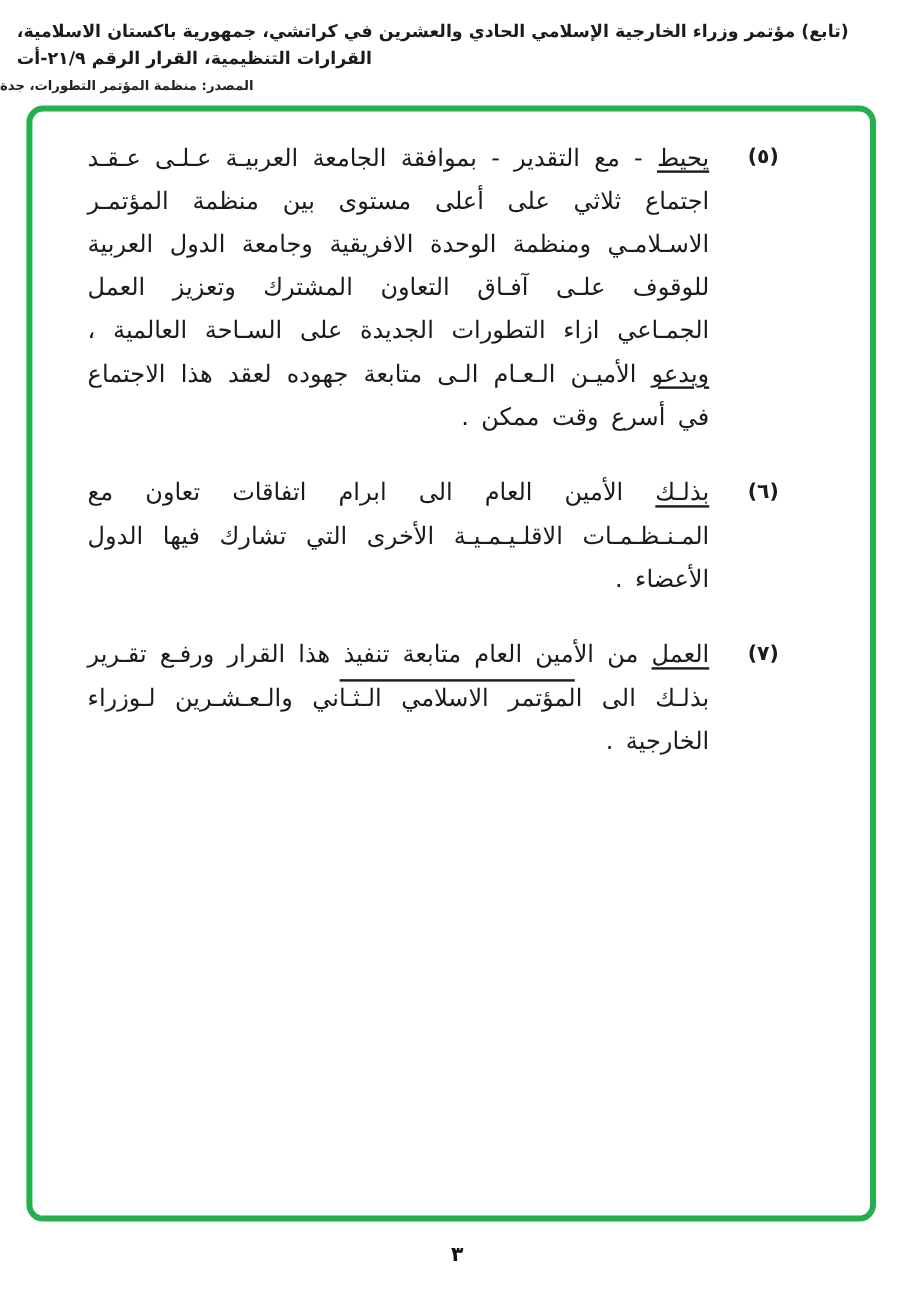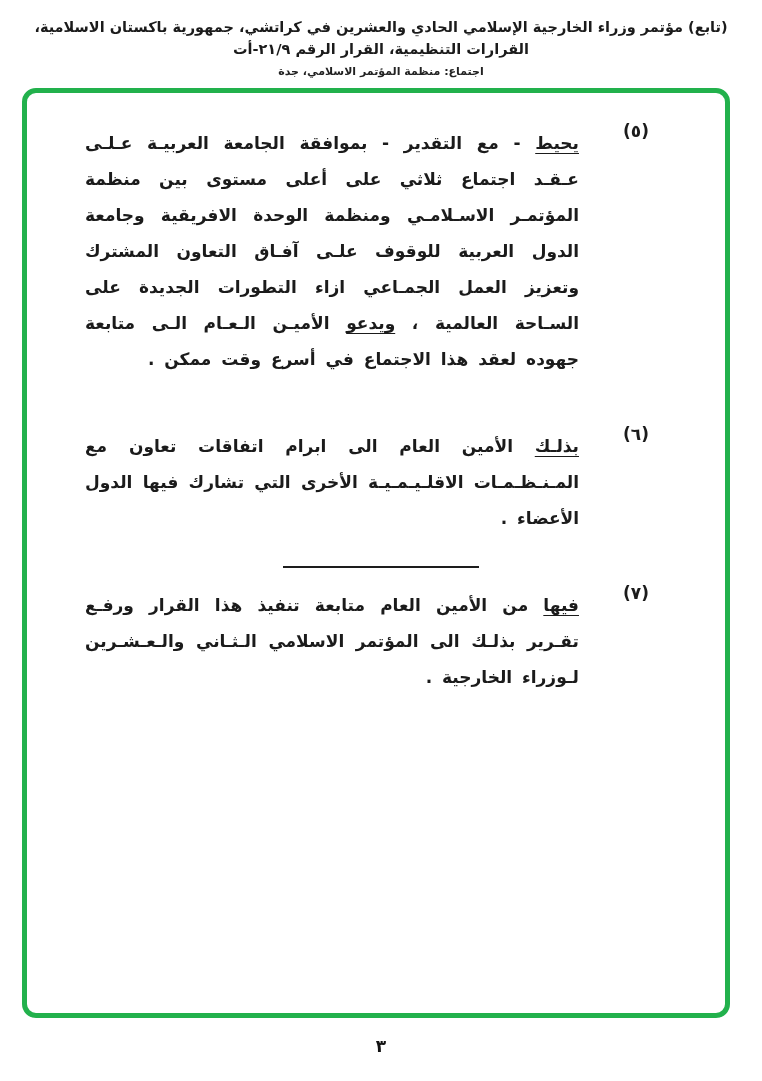--- a/index.html
+++ b/index.html
@@ -5,21 +5,21 @@
   html,body{margin:0;padding:0;}
   body{
     width:762px;height:1081px;background:#ffffff;
     font-family:"DejaVu Sans","Liberation Sans",sans-serif;
     color:var(--ink,#1b1b1b);
     position:relative;overflow:hidden;
   }
   .page{position:relative;width:762px;height:1081px;background:#fff;}
   .doc-header{
     position:absolute;top:16px;left:0;right:0;
-    text-align:center;direction:rtl;
+    text-align:left;direction:rtl;
   }
   .doc-header .h1{
     font-size:14.5px;font-weight:bold;line-height:22px;
     padding:0 14px;letter-spacing:0;
   }
   .doc-header .h2{
     font-size:11px;font-weight:bold;margin-top:5px;color:#222;
   }
   .green-box{
     position:absolute;left:22px;top:88px;
@@ -34,58 +34,58 @@
   .item{
     display:flex;gap:14px;margin-bottom:27px;
     direction:rtl;
   }
   .marker{
     flex:0 0 44px;
     font-size:17px;font-weight:bold;line-height:36px;
     white-space:nowrap;text-align:right;
   }
   .item-text{
-    flex:1;margin:12px;
-    font-size:17px;font-weight:bold;line-height:36px;
+    flex:1;margin:0;
+    font-size:20px;font-weight:normal;line-height:36px;
     text-align:justify;text-align-last:right;
     word-spacing:4px;
   }
   .u{text-decoration:underline;text-underline-offset:4px;}
   .divider{
     position:absolute;left:256px;top:473px;width:196px;height:0;
     border-top:2px solid #1d1d1d;
   }
   .page-number{
     position:absolute;left:0;right:0;top:1036px;
     text-align:center;font-size:17px;font-weight:bold;color:#111;
   }
 </style>
 </head>
 <body style="--green: #22b14c; --ink: #1b1b1b;">
 
 <div class="page">
 
   <header class="doc-header">
     <div class="h1">(تابع) مؤتمر وزراء الخارجية الإسلامي الحادي والعشرين في كراتشي، جمهورية باكستان الاسلامية، القرارات التنظيمية، القرار الرقم ٢١/٩-أت</div>
-    <div class="h2">اجتماع: منظمة المؤتمر الاسلامي، جدة</div>
+    <div class="h2">المصدر: منظمة المؤتمر التطورات، جدة</div>
   </header>
 
   <div class="green-box">
     <div class="items" id="items">
         <div class="item">
           <span class="marker">(٥)</span>
           <p class="item-text"><span class="u">يحيط</span><span> - مع التقدير - بموافقة الجامعة العربيـة عـلـى عـقـد اجتماع ثلاثي على أعلى مستوى بين منظمة المؤتمـر الاسـلامـي ومنظمة الوحدة الافريقية وجامعة الدول العربية للوقوف علـى آفـاق التعاون المشترك وتعزيز العمل الجمـاعي ازاء التطورات الجديدة على السـاحة العالمية ، </span><span class="u">ويدعو</span><span> الأميـن الـعـام الـى متابعة جهوده لعقد هذا الاجتماع في أسرع وقت ممكن .</span></p>
         </div>
         <div class="item">
           <span class="marker">(٦)</span>
           <p class="item-text"><span class="u">بذلـك</span><span> الأمين العام الى ابرام اتفاقات تعاون مع المـنـظـمـات الاقلـيـمـيـة الأخرى التي تشارك فيها الدول الأعضاء .</span></p>
         </div>
         <div class="item">
           <span class="marker">(٧)</span>
-          <p class="item-text"><span class="u">فيها</span><span> من الأمين العام متابعة تنفيذ هذا القرار ورفـع تقـرير بذلـك الى المؤتمر الاسلامي الـثـاني والـعـشـرين لـوزراء الخارجية .</span></p>
+          <p class="item-text"><span class="u">العمل</span><span> من الأمين العام متابعة تنفيذ هذا القرار ورفـع تقـرير بذلـك الى المؤتمر الاسلامي الـثـاني والـعـشـرين لـوزراء الخارجية .</span></p>
         </div>
       </div>
     <div class="divider"></div>
   </div>
 
   <div class="page-number">٣</div>
 
 </div>
 
 </body></html>

